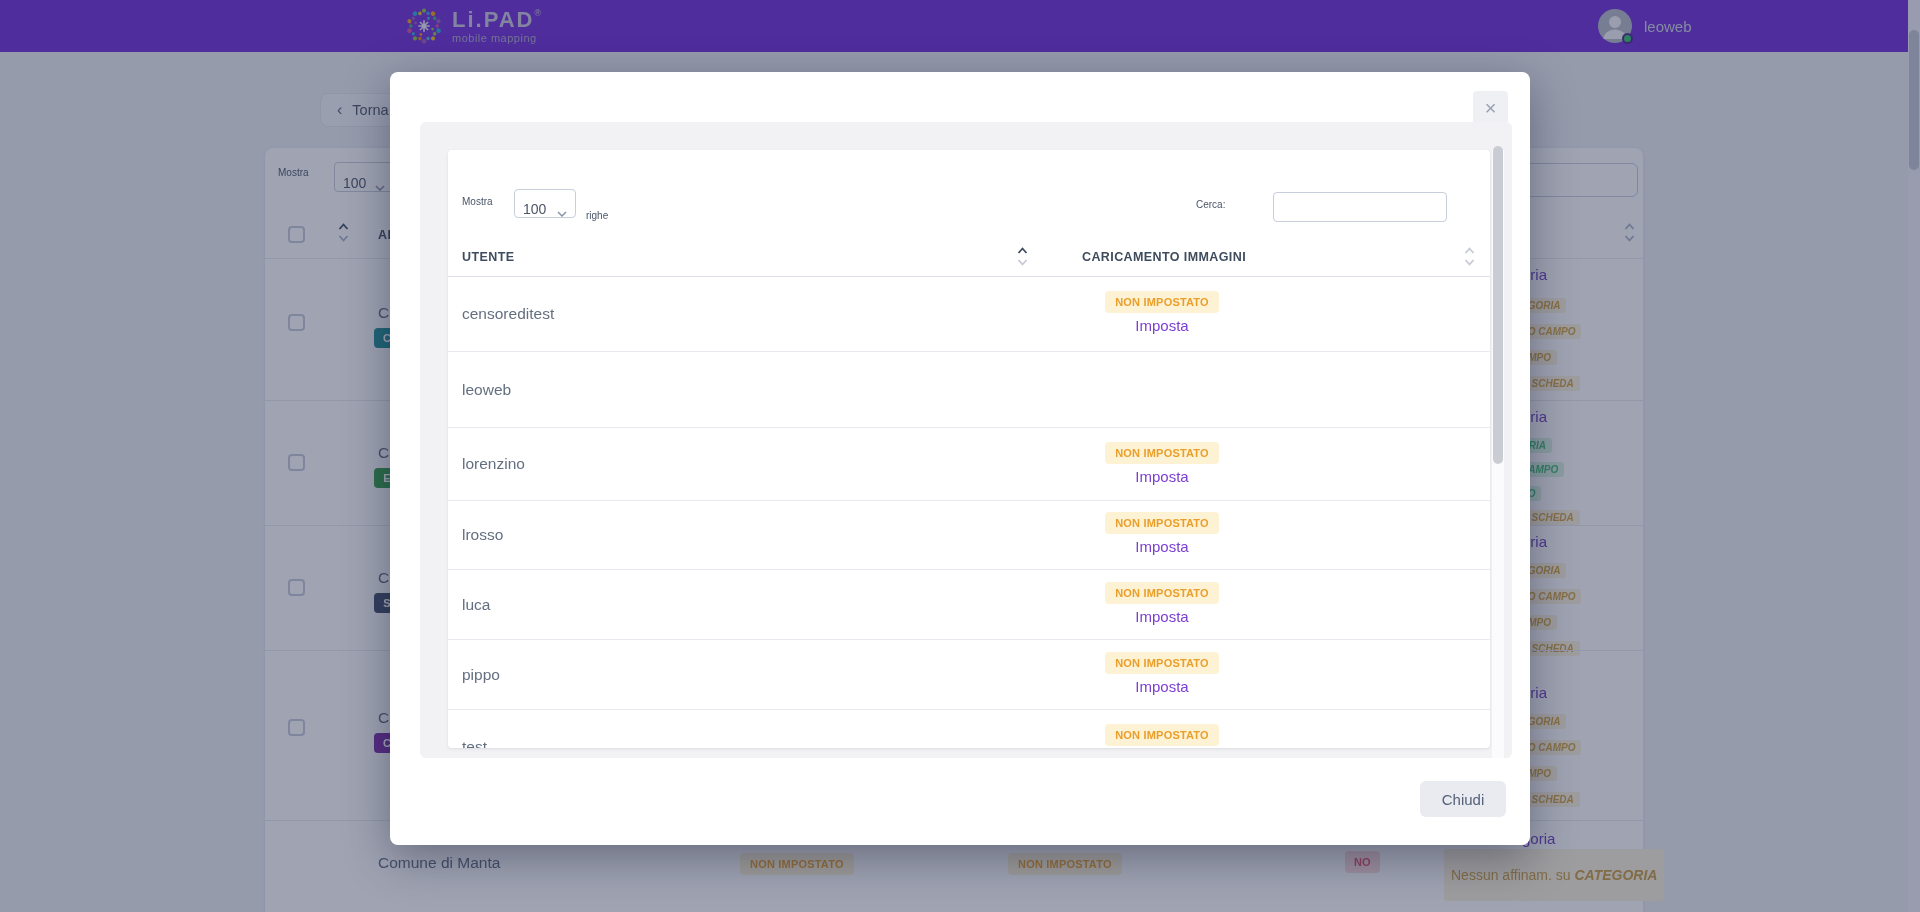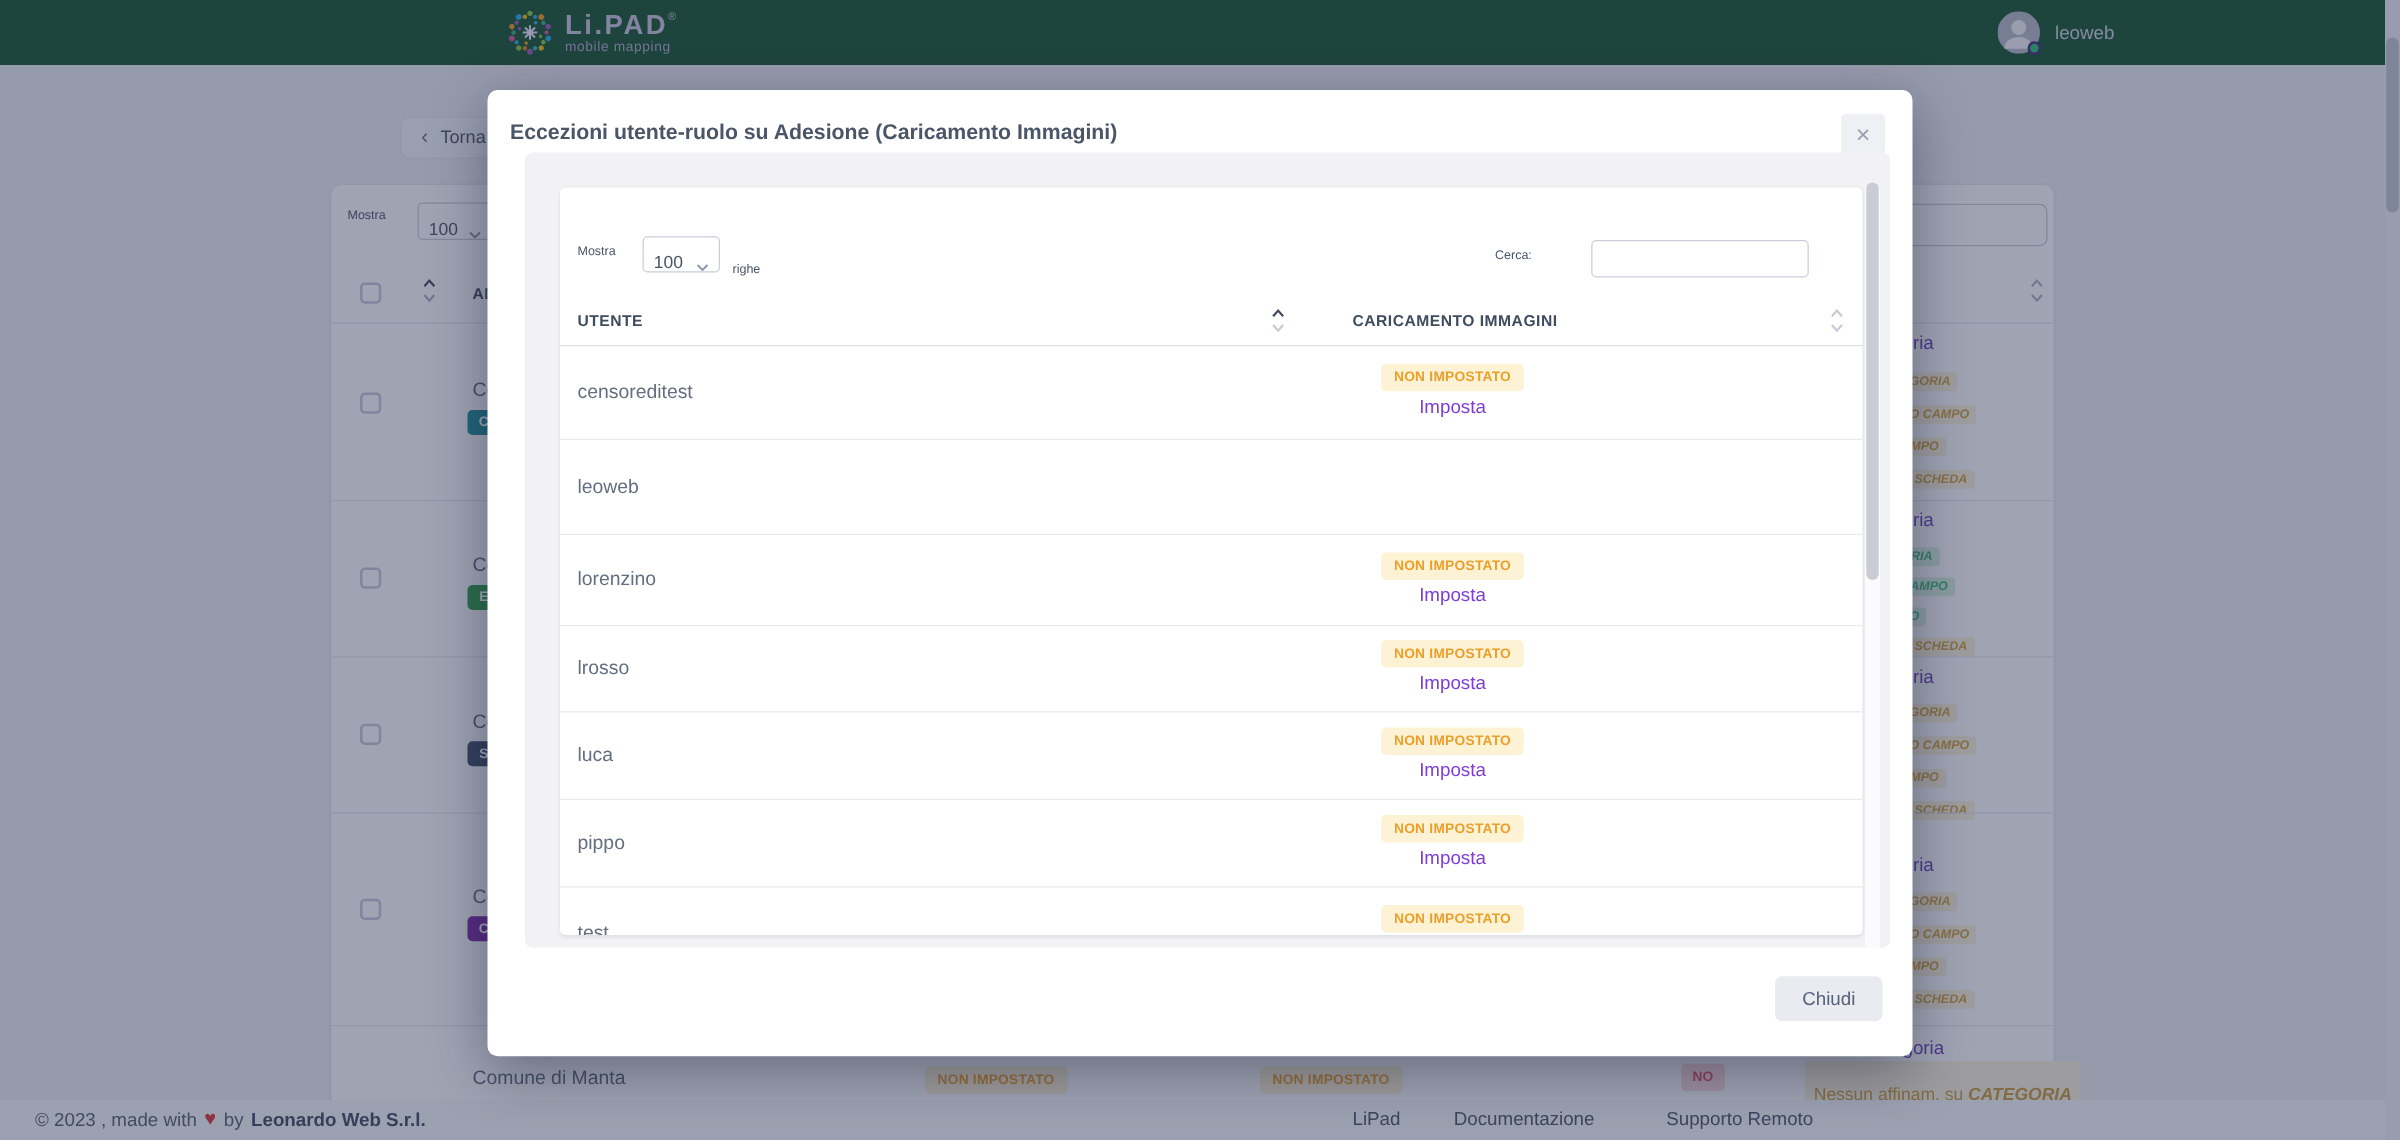--- a/index.html
+++ b/index.html
@@ -1,21 +1,21 @@
 <!DOCTYPE html>
 <html><head>
 <meta charset="utf-8">
 <style>
   * { margin:0; padding:0; box-sizing:border-box; }
   html,body { width:1920px; height:912px; overflow:hidden; }
   body { font-family:"Liberation Sans", sans-serif; background:#eef0f5; position:relative; }
 
   
   .page { position:absolute; inset:0; z-index:0; }
-  .topbar { position:absolute; left:0; top:0; width:1920px; height:52px; background:#14532d; }
+  .topbar { position:absolute; left:0; top:0; width:1920px; height:52px; background:#6d28d9; }
   .logo { position:absolute; left:405px; top:7px; display:flex; align-items:center; gap:9px; }
   .brand-block { line-height:1; }
   .brand-name { font-size:22px; font-weight:bold; letter-spacing:2px; color:#ccc7de; }
   .brand-mark { font-size:9px; color:#ccc7de; vertical-align:top; }
   .brand-tag { font-size:11px; color:#b1aacb; margin-top:2px; letter-spacing:.5px; }
   .userbox { position:absolute; left:1598px; top:9px; display:flex; align-items:center; gap:12px; }
   .avatar { position:relative; width:34px; height:34px; }
   .status-dot { position:absolute; right:-1px; bottom:-1px; width:11px; height:11px; border-radius:50%;
                 background:#2fbf71; border:2px solid #45277f; }
   .user-name { font-size:15px; color:#cfd3de; }
@@ -218,41 +218,29 @@
     <div class="divider" style="top:672px;"></div>
 
     <span class="abs frag-link" style="left:1257px; top:682px;">goria</span>
     <span class="abs bg-name" style="left:113px; top:706px;">Comune di Manta</span>
     <span class="abs pill-warn" style="left:475px; top:705px;">NON IMPOSTATO</span>
     <span class="abs pill-warn" style="left:743px; top:705px;">NON IMPOSTATO</span>
     <span class="abs pill-no" style="left:1080px; top:703px;">NO</span>
     <span class="abs refine-badge" style="left:1179px; top:701px;"><span>Nessun affinam. su </span><b>CATEGORIA</b></span>
   </div>
 
-  <div class="page-footer">
-    <div class="pf-left">
-      <span>© 2023 , made with</span>
-      <span class="heart">♥</span>
-      <span>by</span>
-      <span class="pf-company">Leonardo Web S.r.l.</span>
-    </div>
-    <span class="pf-link" style="left:1082px;">LiPad</span>
-    <span class="pf-link" style="left:1163px;">Documentazione</span>
-    <span class="pf-link" style="left:1333px;">Supporto Remoto</span>
-  </div>
 
   <div class="page-scrollbar">
     <div class="page-scroll-thumb"></div>
   </div>
 </div>
 
 <div class="backdrop"></div>
 
 <div class="modal">
-  <div class="modal-title">Eccezioni utente-ruolo su Adesione (Caricamento Immagini)</div>
   <button class="modal-close">×</button>
 
   <div class="m-panel">
     <div class="m-card">
 
       <span class="abs lbl" style="left:14px; top:46px;">Mostra</span>
       <div class="abs selbox" style="left:66px; top:39px; width:62px; height:29px;">
         <span>100</span>
         <svg width="10" height="6" viewBox="0 0 10 6">
             <path d="M1 1l4 4 4-4" stroke="#8a93a8" stroke-width="1.5" fill="none"></path>

